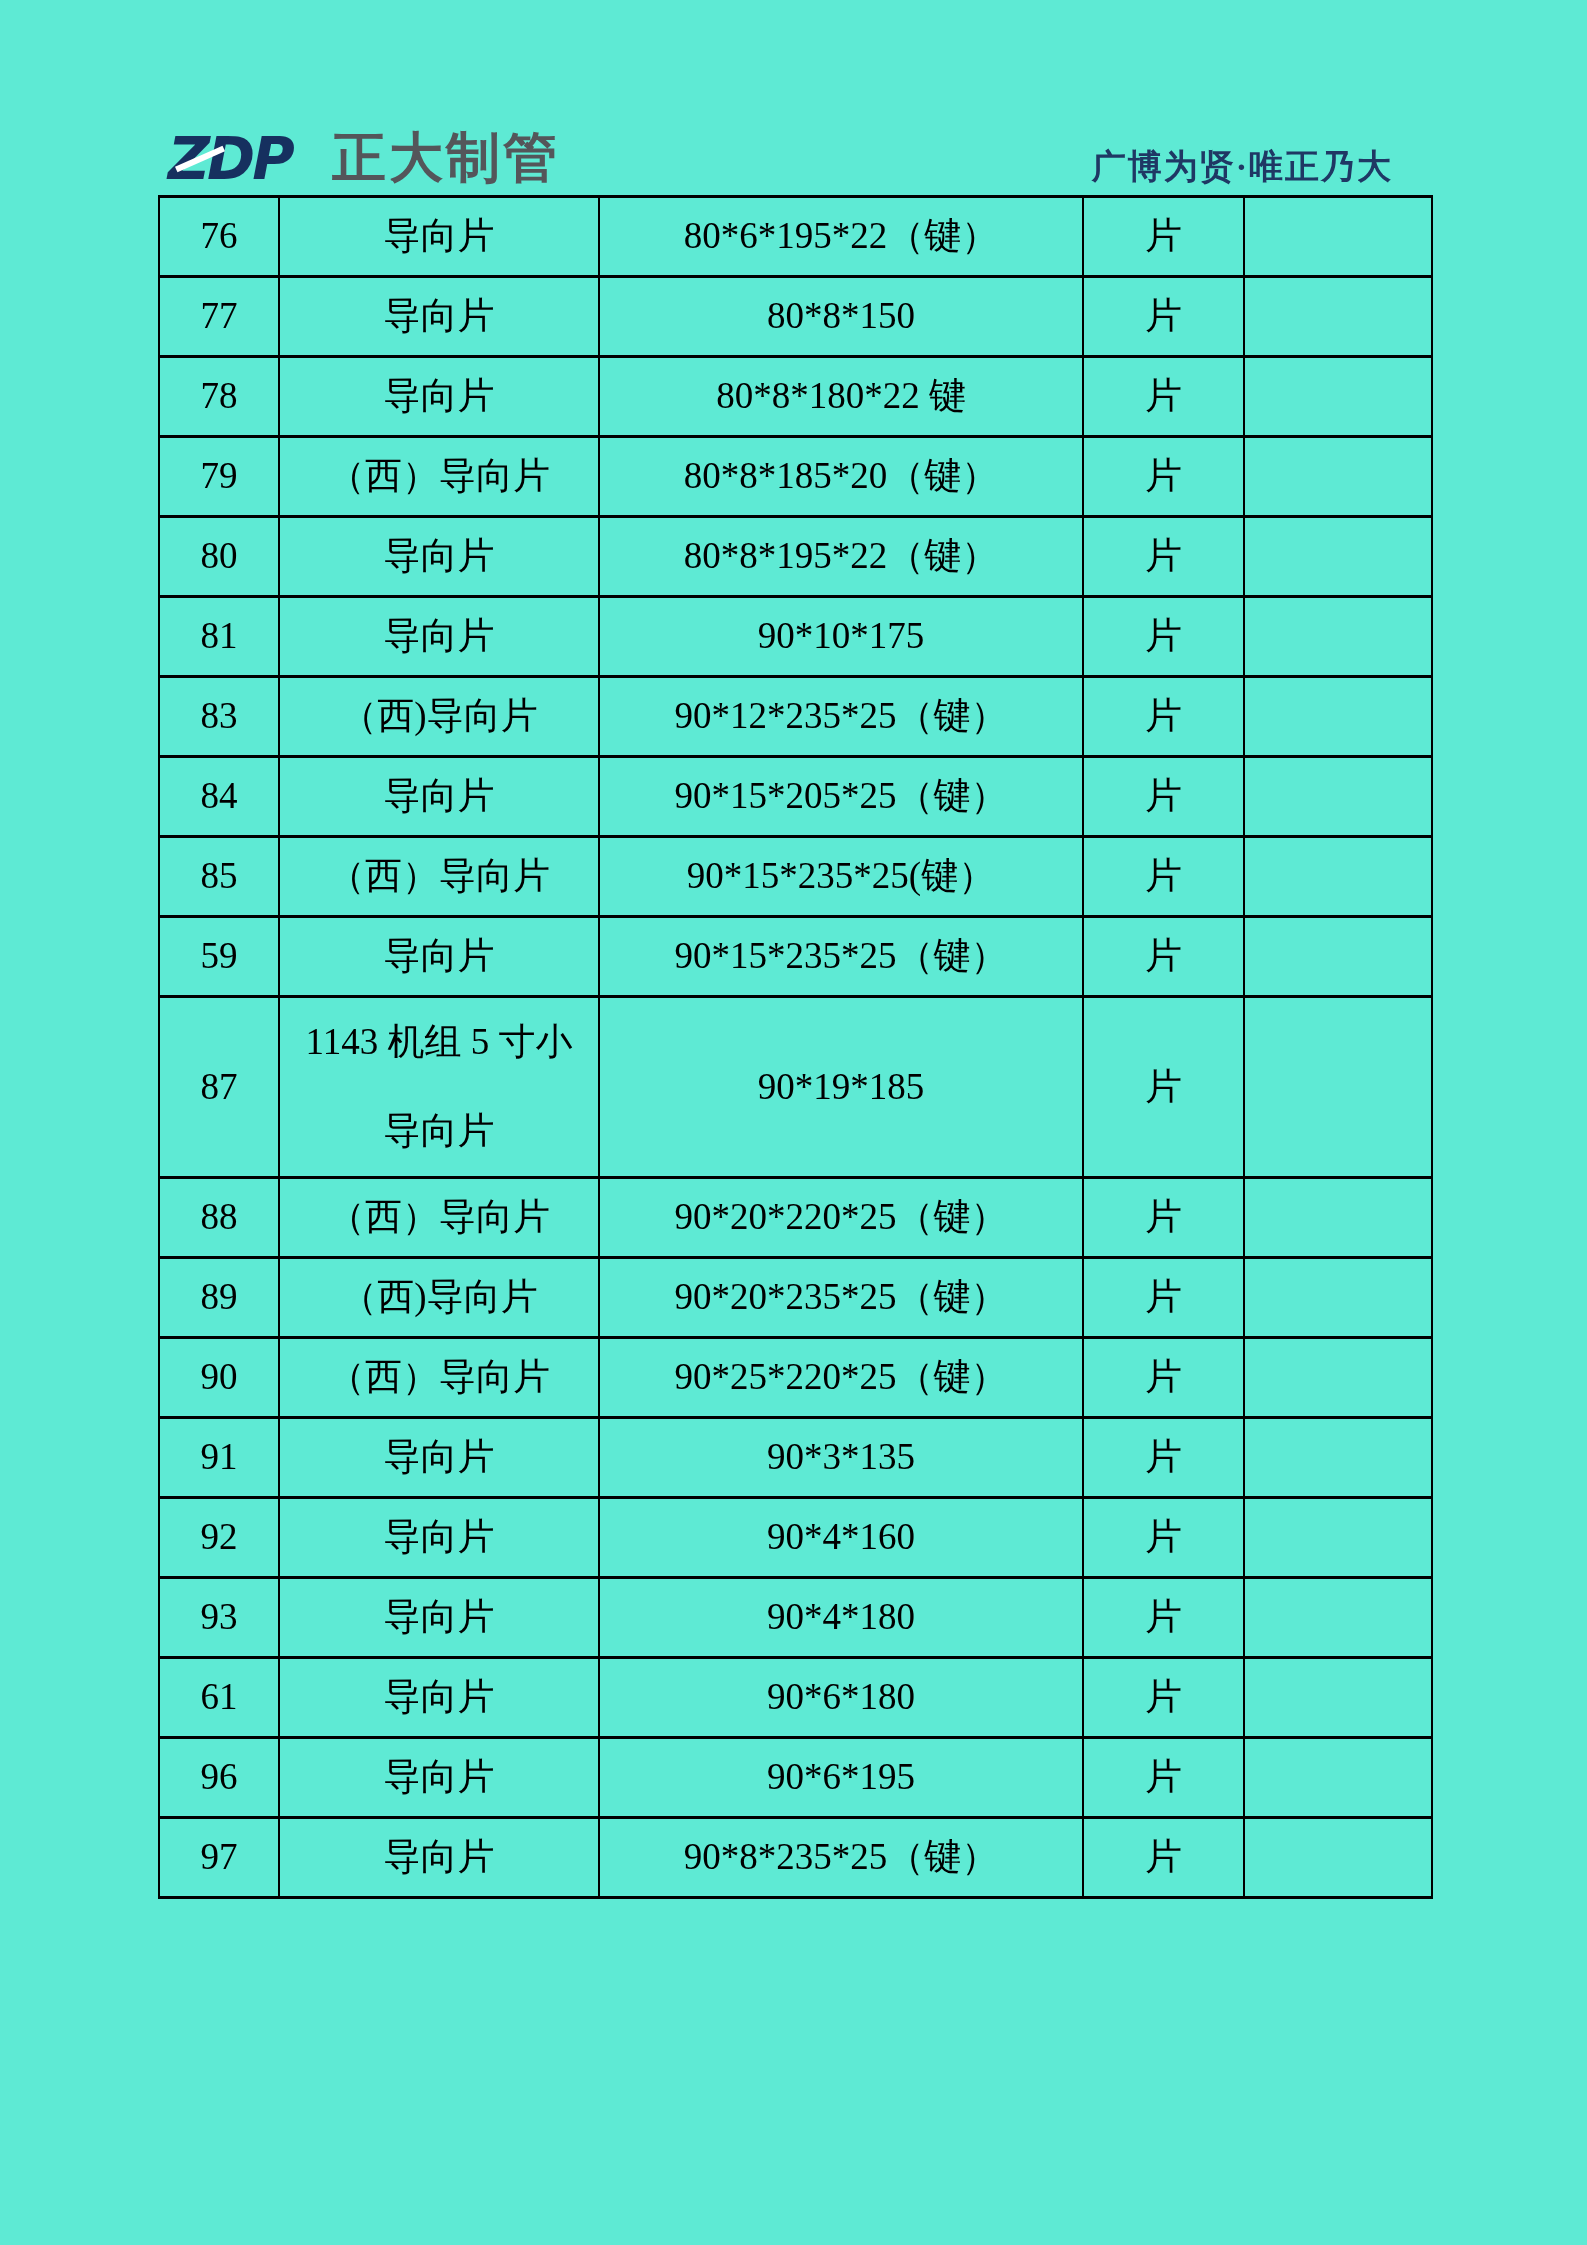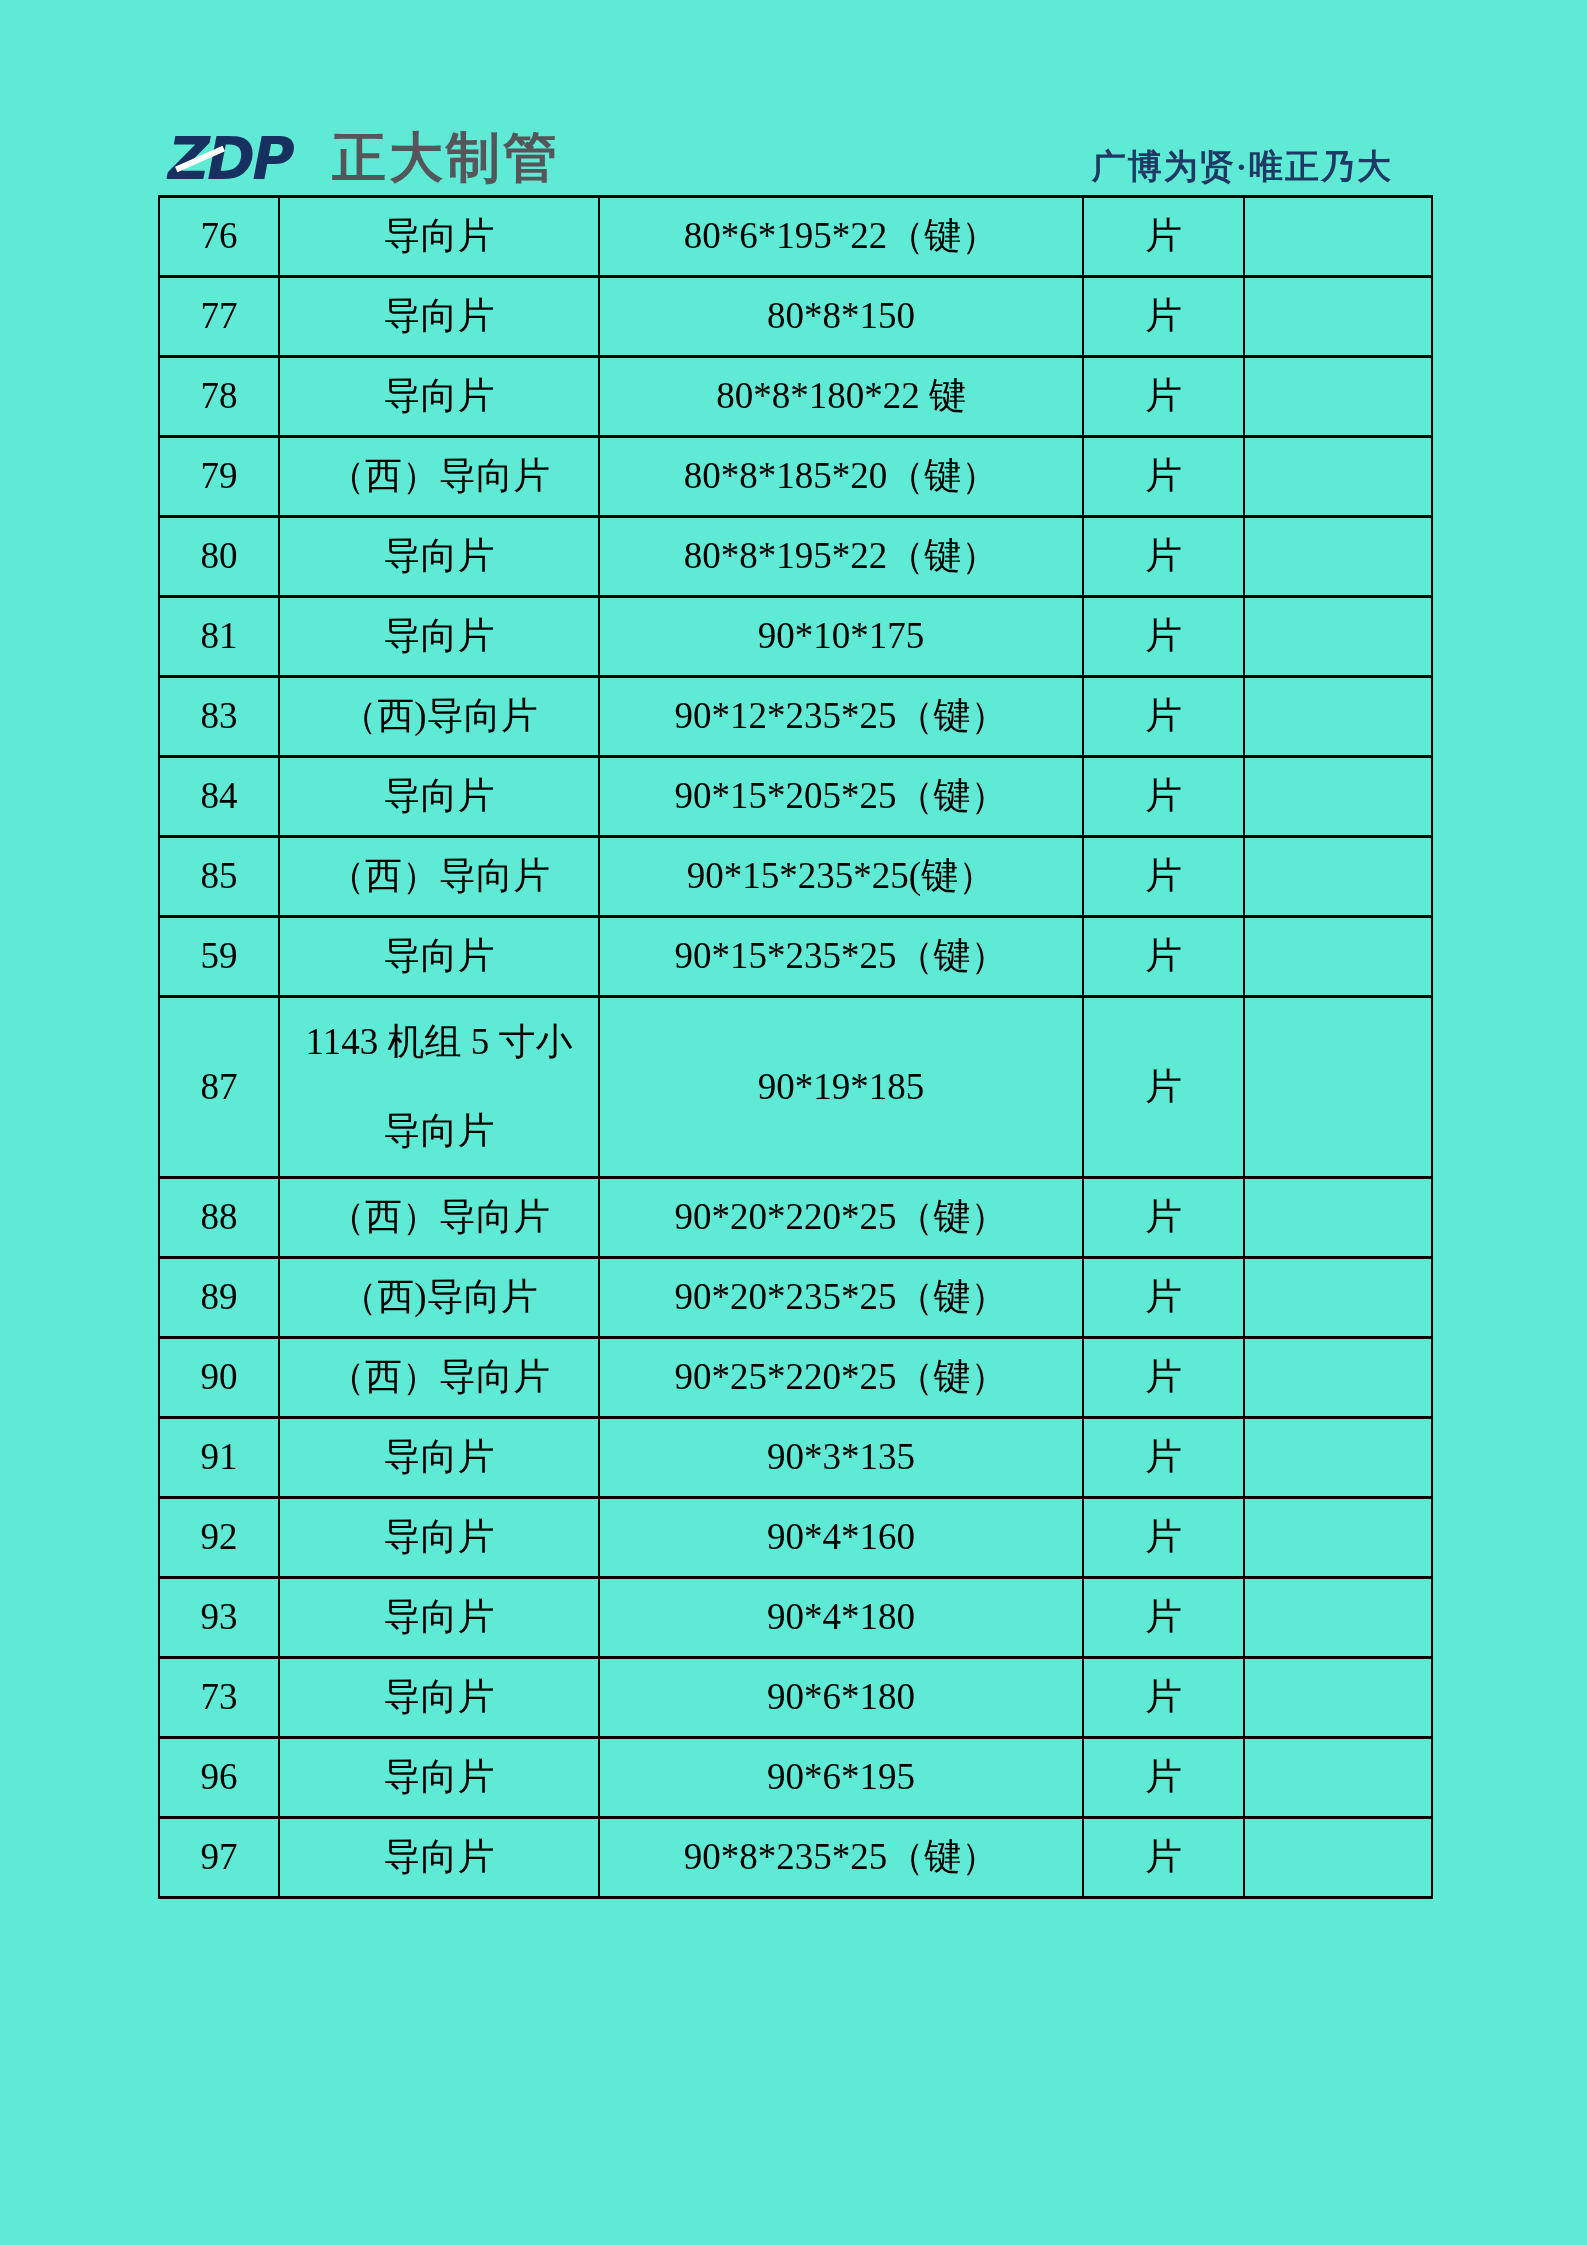--- a/index.html
+++ b/index.html
@@ -212,21 +212,21 @@
       <td></td>
     </tr>
         <tr>
       <td>93</td>
       <td class="name">导向片</td>
       <td>90*4*180</td>
       <td>片</td>
       <td></td>
     </tr>
         <tr>
-      <td>73</td>
+      <td>61</td>
       <td class="name">导向片</td>
       <td>90*6*180</td>
       <td>片</td>
       <td></td>
     </tr>
         <tr>
       <td>96</td>
       <td class="name">导向片</td>
       <td>90*6*195</td>
       <td>片</td>

